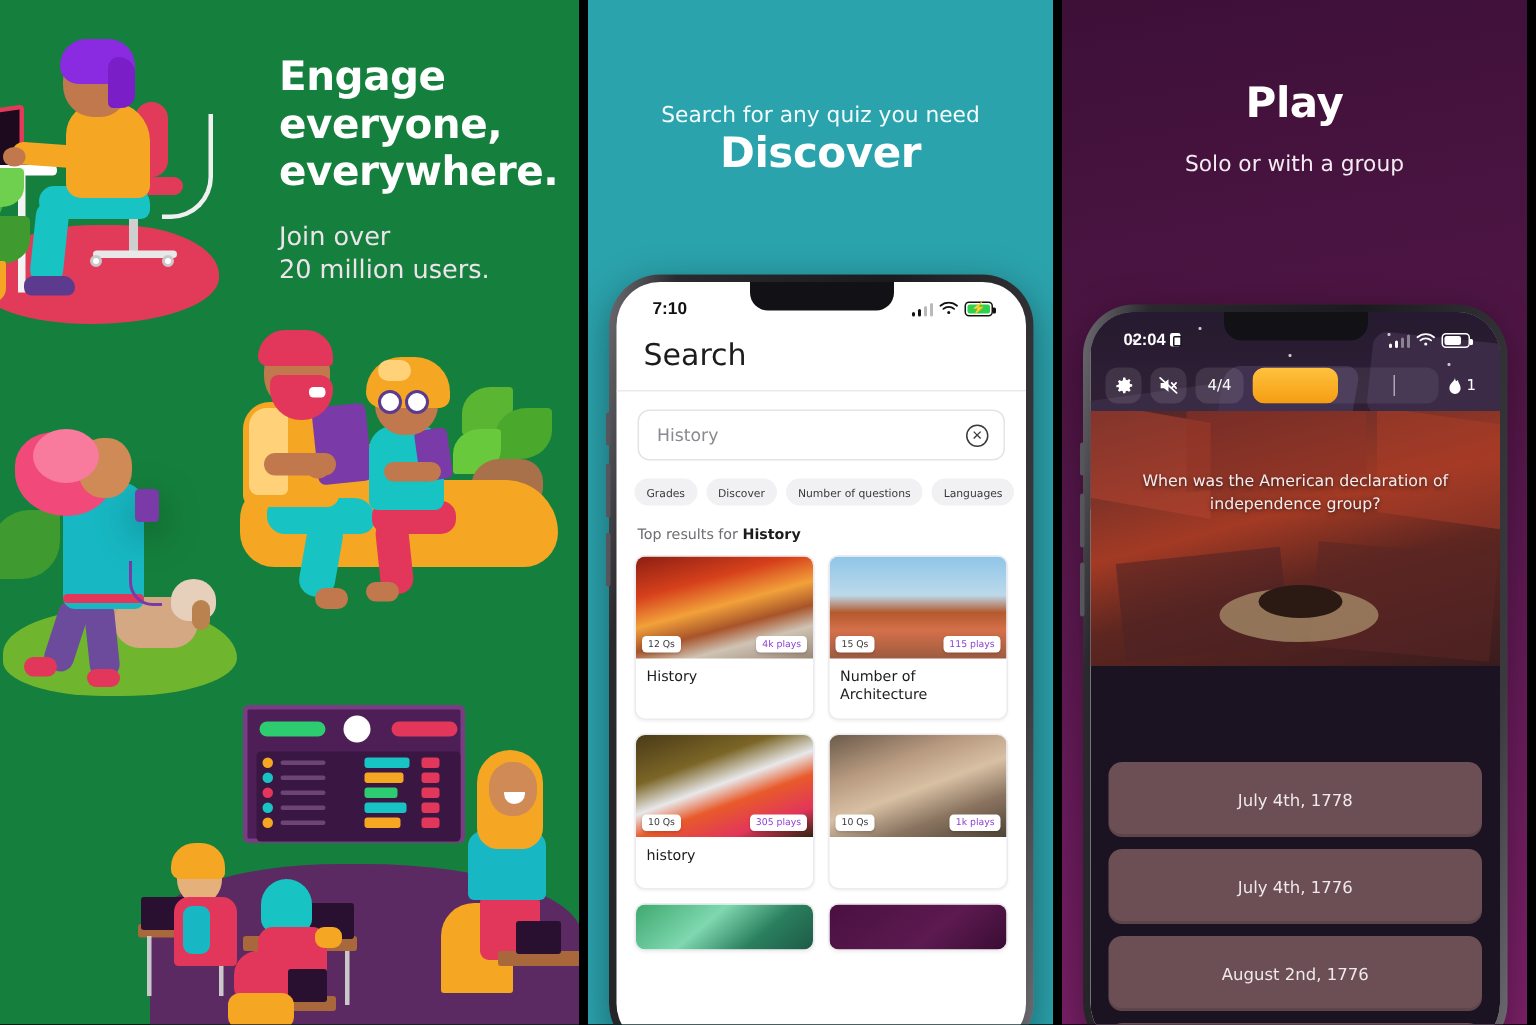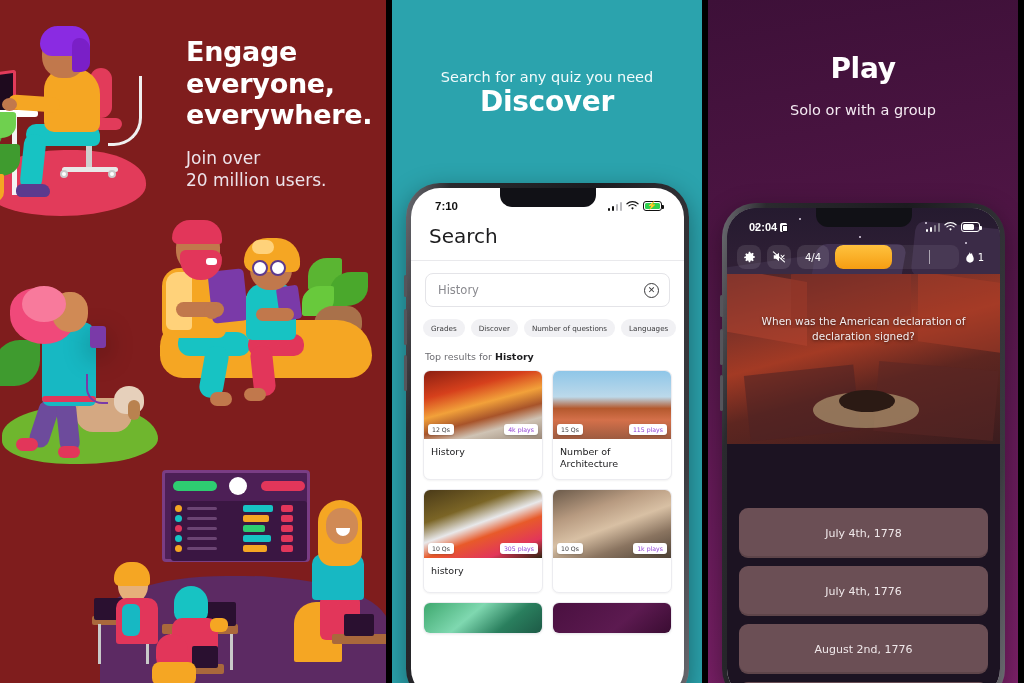--- a/index.html
+++ b/index.html
@@ -11,21 +11,21 @@
   }
   .screenshot {
     position: relative;
     width: 1024px; height: 683px;
     display: flex;
     background: #000;
   }
 
   
   .panel { position: relative; height: 683px; overflow: hidden; }
-  .panel-left   { width: 386px; background: #7f1d1d; }
+  .panel-left   { width: 386px; background: #15803d; }
   .divider      { width: 6px; background: #000; height: 683px; flex: 0 0 6px; }
   .panel-mid    { width: 310px; background: #2ba3ad; }
   .panel-right  { width: 310px; background: linear-gradient(170deg, #3d1038 0%, #4e1544 35%, #6a1c5c 72%, #7d2169 100%); }
 
   
   .left-copy {
     position: absolute; left: 186px; top: 36px; width: 190px;
     z-index: 20;
   }
   .left-head {
@@ -663,21 +663,21 @@
           </div>
 
           <div class="q-art">
             <div class="q-shard" style="left:-10px;top:0;width:90px;height:64px;background:#b24430;transform:skewY(10deg);"></div>
             <div class="q-shard" style="left:64px;top:-6px;width:120px;height:54px;background:#8e3327;transform:skewY(-6deg);"></div>
             <div class="q-shard" style="right:-14px;top:4px;width:96px;height:70px;background:#a73c28;transform:skewY(8deg);"></div>
             <div class="q-shard" style="left:20px;top:96px;width:110px;height:66px;background:#4d2224;transform:rotate(-6deg);"></div>
             <div class="q-shard" style="right:4px;top:92px;width:120px;height:70px;background:#5a2724;transform:rotate(5deg);"></div>
             <div style="position:absolute;left:86px;top:118px;width:106px;height:36px;background:#c9b887;border-radius:50%;opacity:.55;"></div>
             <div style="position:absolute;left:112px;top:116px;width:56px;height:22px;background:#2b1a14;border-radius:50%;"></div>
-            <div class="q-text">When was the American declaration of declaration signed?</div>
+            <div class="q-text">When was the American declaration of independence group?</div>
           </div>
 
           <div class="answers">
             <div class="answer">July 4th, 1778</div>
             <div class="answer">July 4th, 1776</div>
             <div class="answer">August 2nd, 1776</div>
             <div class="answer">August 15th, 1778</div>
           </div>
         </div>
       </div>

